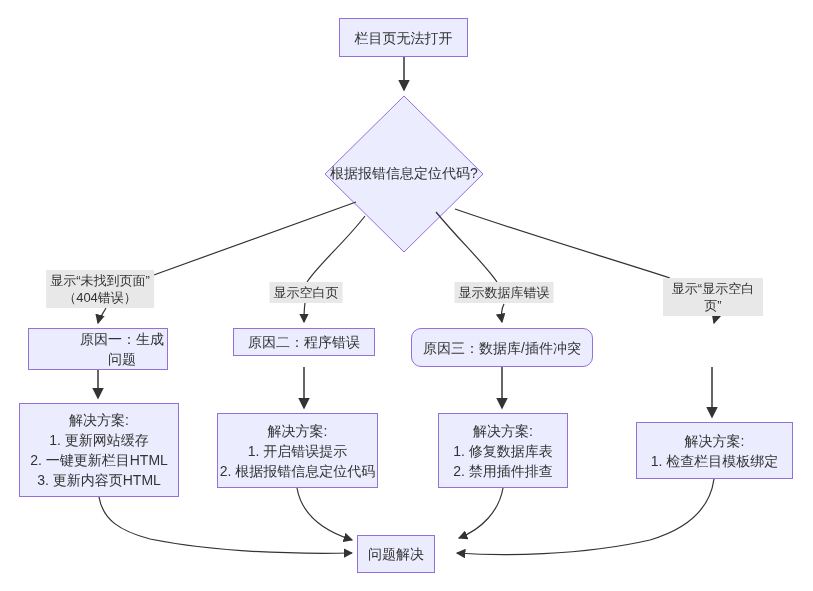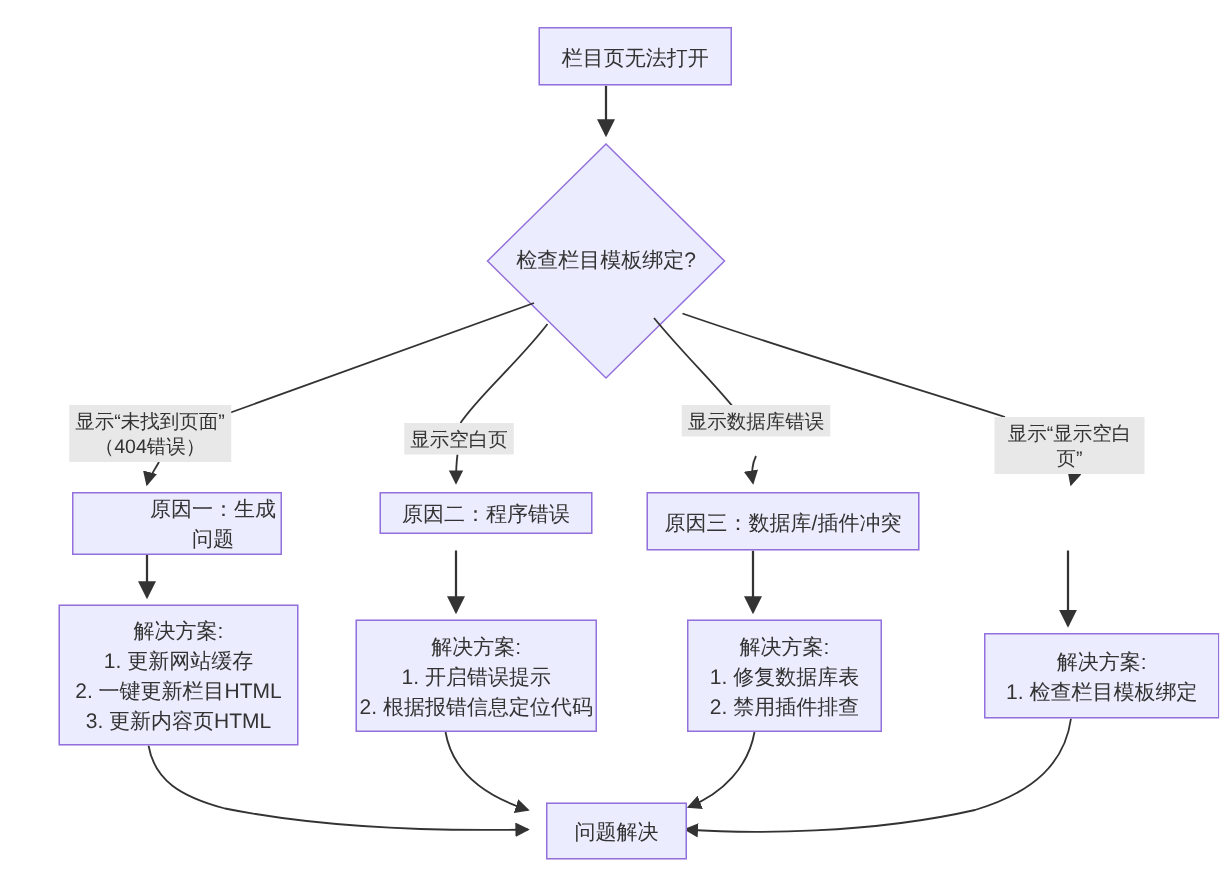--- a/index.html
+++ b/index.html
@@ -5,44 +5,44 @@
   html,body{margin:0;padding:0;background:#ffffff;}
   .canvas{
     position:relative;width:813px;height:591px;background:#ffffff;overflow:hidden;
     font-family:"Liberation Sans","DejaVu Sans",sans-serif;color:#333333;
   }
   svg.edge-layer{position:absolute;left:0;top:0;width:813px;height:591px;}
   .node{
     position:absolute;box-sizing:border-box;
     background:#ECECFF;border:1px solid #9370DB;
     display:flex;align-items:center;justify-content:center;
-    font-size:14px;line-height:20px;text-align:center;white-space:pre-line;margin-left:20px;
+    font-size:14px;line-height:20px;text-align:center;white-space:pre-line;
   }
   .node-start{left:339px;top:18px;width:129px;height:39px;}
   .cause-1{left:28px;top:328px;width:140px;height:42px;padding-left:48px;}
   .cause-2{left:233px;top:328px;width:142px;height:28px;}
-  .cause-3{left:411px;top:328px;width:182px;height:39px;}
+  .cause-3{left:411px;top:328px;width:182px;height:39px;border-radius:10px;}
   .cause-4{left:631px;top:328px;width:163px;height:39px;}
   .sol-1{left:19px;top:403px;width:160px;height:94px;}
   .sol-2{left:217px;top:413px;width:161px;height:75px;}
   .sol-3{left:438px;top:413px;width:130px;height:75px;}
   .sol-4{left:636px;top:422px;width:157px;height:57px;}
-  .node-end{left:344px;top:535px;width:94px;height:38px;}
+  .node-end{left:357px;top:535px;width:78px;height:38px;}
   .decision-text{
     position:absolute;left:404px;top:174px;transform:translate(-50%,-50%);
     font-size:14px;white-space:nowrap;text-align:center;
   }
   .edge-label{
     position:absolute;transform:translateX(-50%);
     background:#e8e8e8;padding:2px 4px;
     font-size:13px;line-height:17px;text-align:center;white-space:pre-line;
   }
   .label-1{left:100px;top:270px;}
   .label-2{left:306px;top:282px;}
-  .label-3{left:504px;top:270px;}
+  .label-3{left:504px;top:282px;}
   .label-4{left:713px;top:278px;}
 </style>
 </head>
 <body>
 
 <div class="canvas">
 
   <svg class="edge-layer" viewBox="0 0 813 591">
     <defs>
       <marker id="arrow" viewBox="0 0 8 8" refX="7" refY="4" markerWidth="8" markerHeight="8" orient="auto">
@@ -70,21 +70,21 @@
     <path d="M712,367 L712,417" fill="none" stroke="#333333" stroke-width="1.5" marker-end="url(#arrow)"></path>
 
     <path d="M99,497 C103,520 120,531 150,539 C220,553 300,554 352,553" fill="none" stroke="#333333" stroke-width="1.2" marker-end="url(#arrow)"></path>
     <path d="M297,488 C301,511 318,529 352,540" fill="none" stroke="#333333" stroke-width="1.2" marker-end="url(#arrow)"></path>
     <path d="M503,488 C499,511 482,529 459,538" fill="none" stroke="#333333" stroke-width="1.2" marker-end="url(#arrow)"></path>
     <path d="M714,479 C710,508 690,528 650,540 C580,556 500,556 457,553" fill="none" stroke="#333333" stroke-width="1.2" marker-end="url(#arrow)"></path>
   </svg>
 
   <div class="node node-start">栏目页无法打开</div>
 
-  <div class="decision-text">检查栏目模板绑定?</div>
+  <div class="decision-text">根据报错信息定位代码?</div>
 
   <div class="edge-label label-1">显示“未找到页面”
 （404错误）</div>
   <div class="edge-label label-2">显示空白页</div>
   <div class="edge-label label-3">显示数据库错误</div>
   <div class="edge-label label-4">显示“显示空白页”</div>
 
   <div class="node cause-1">原因一：生成问题</div>
   <div class="node cause-2">原因二：程序错误</div>
   <div class="node cause-3">原因三：数据库/插件冲突</div>

